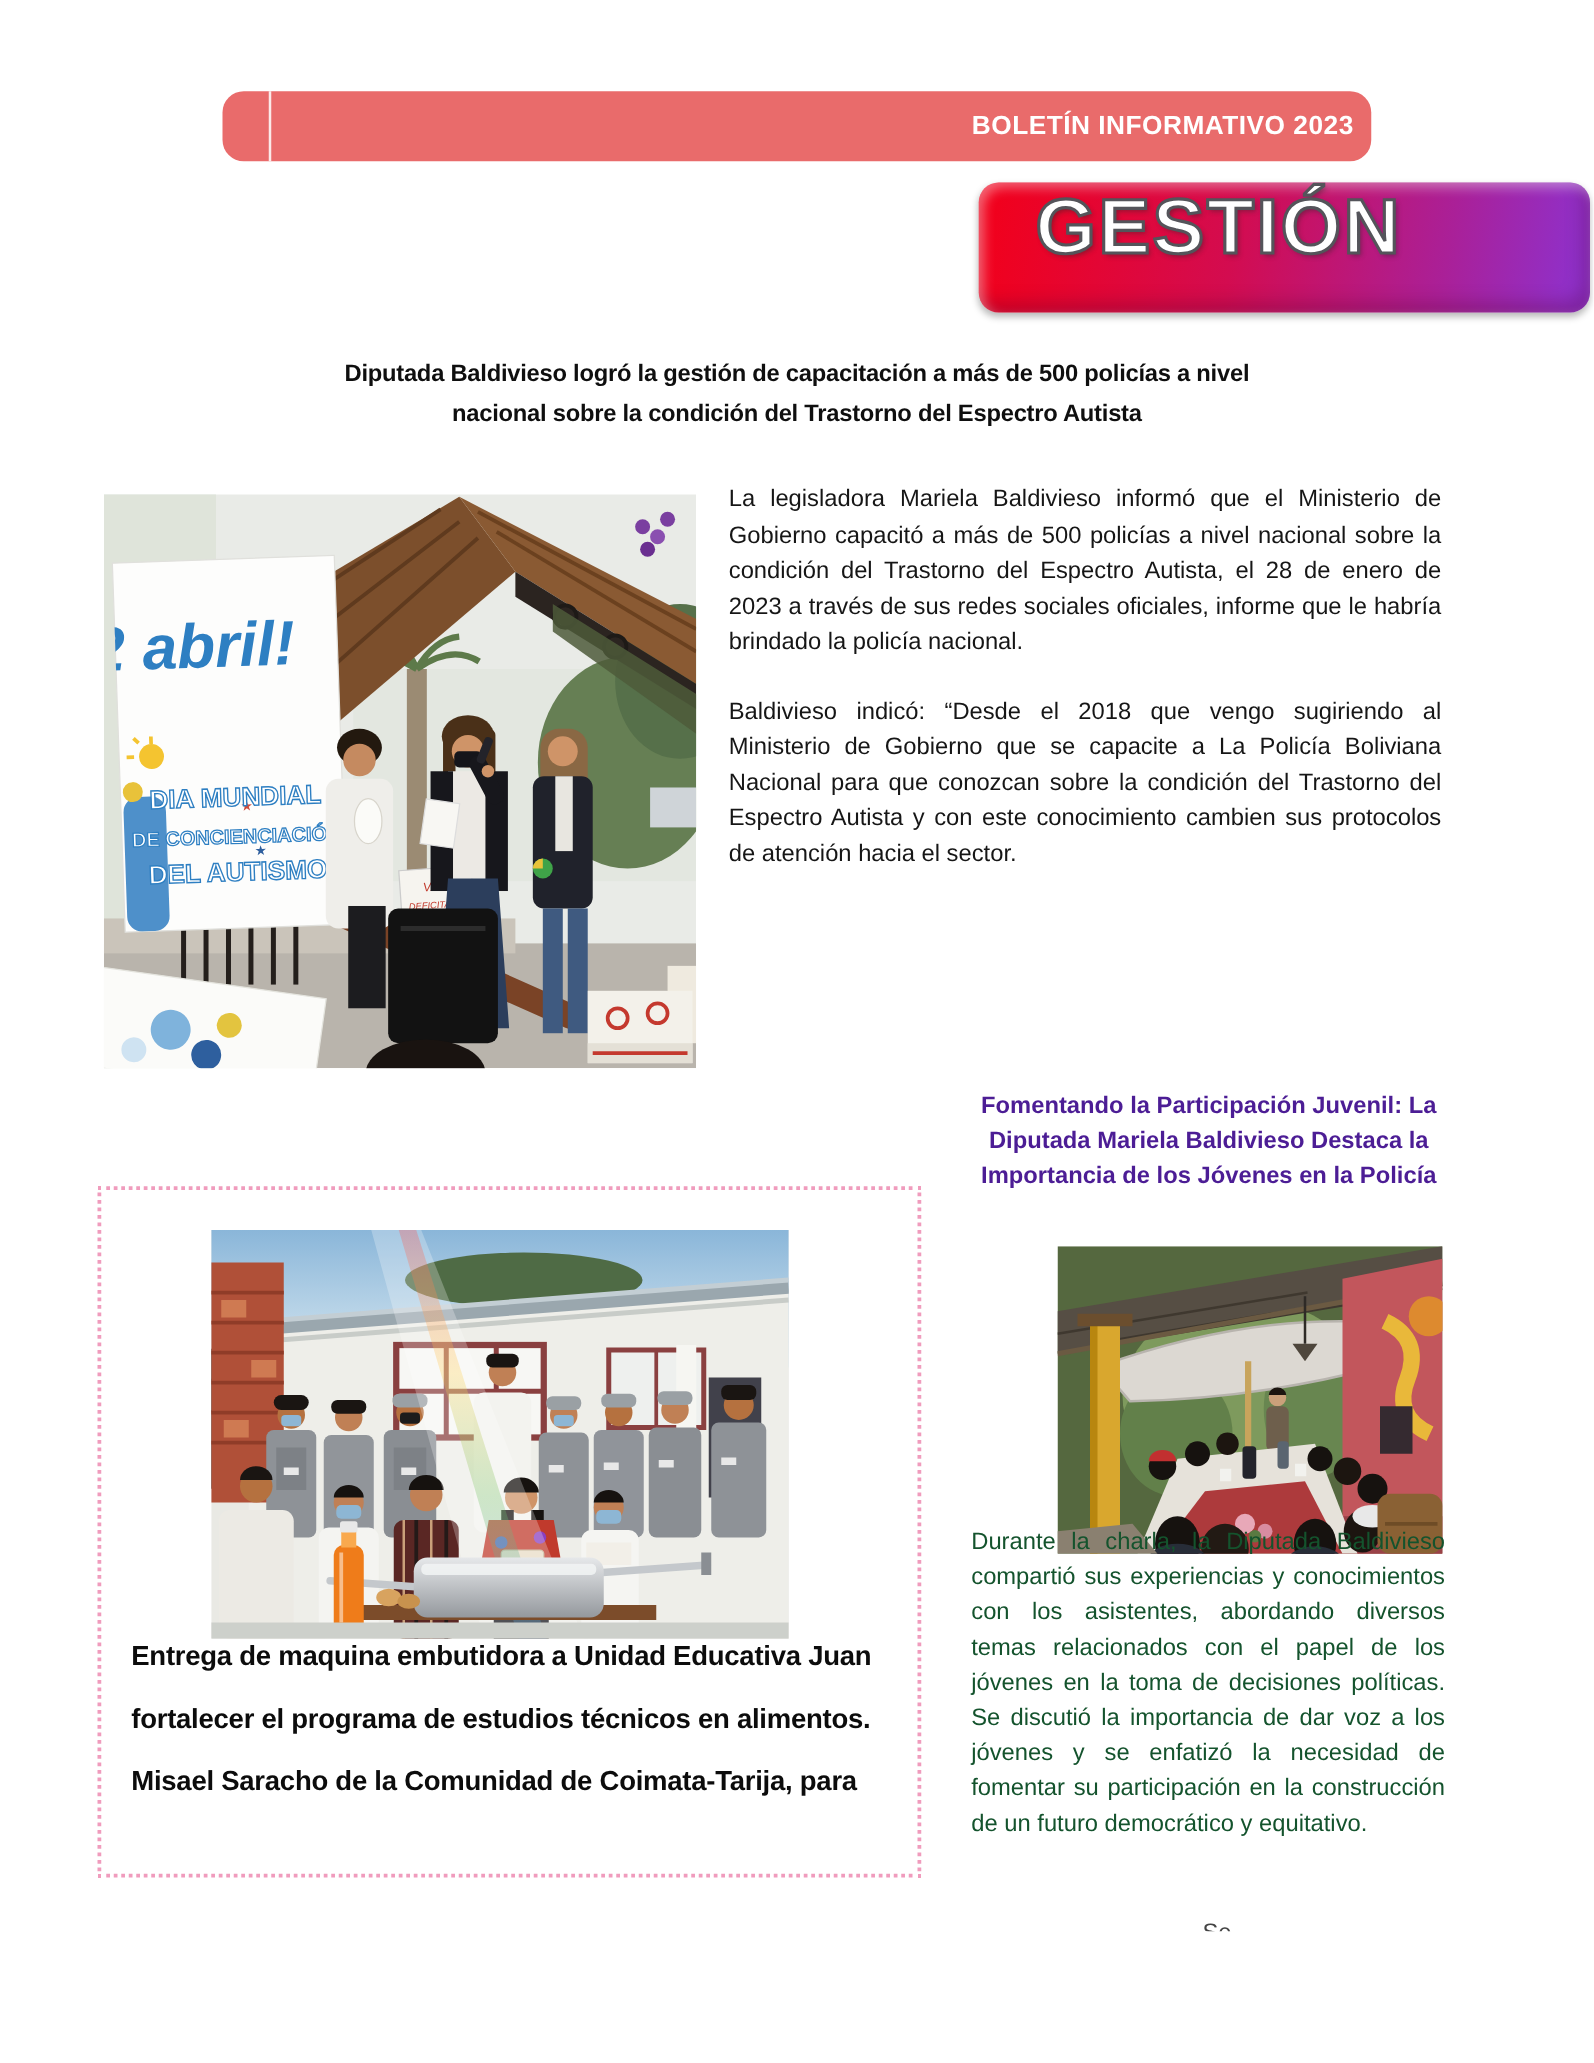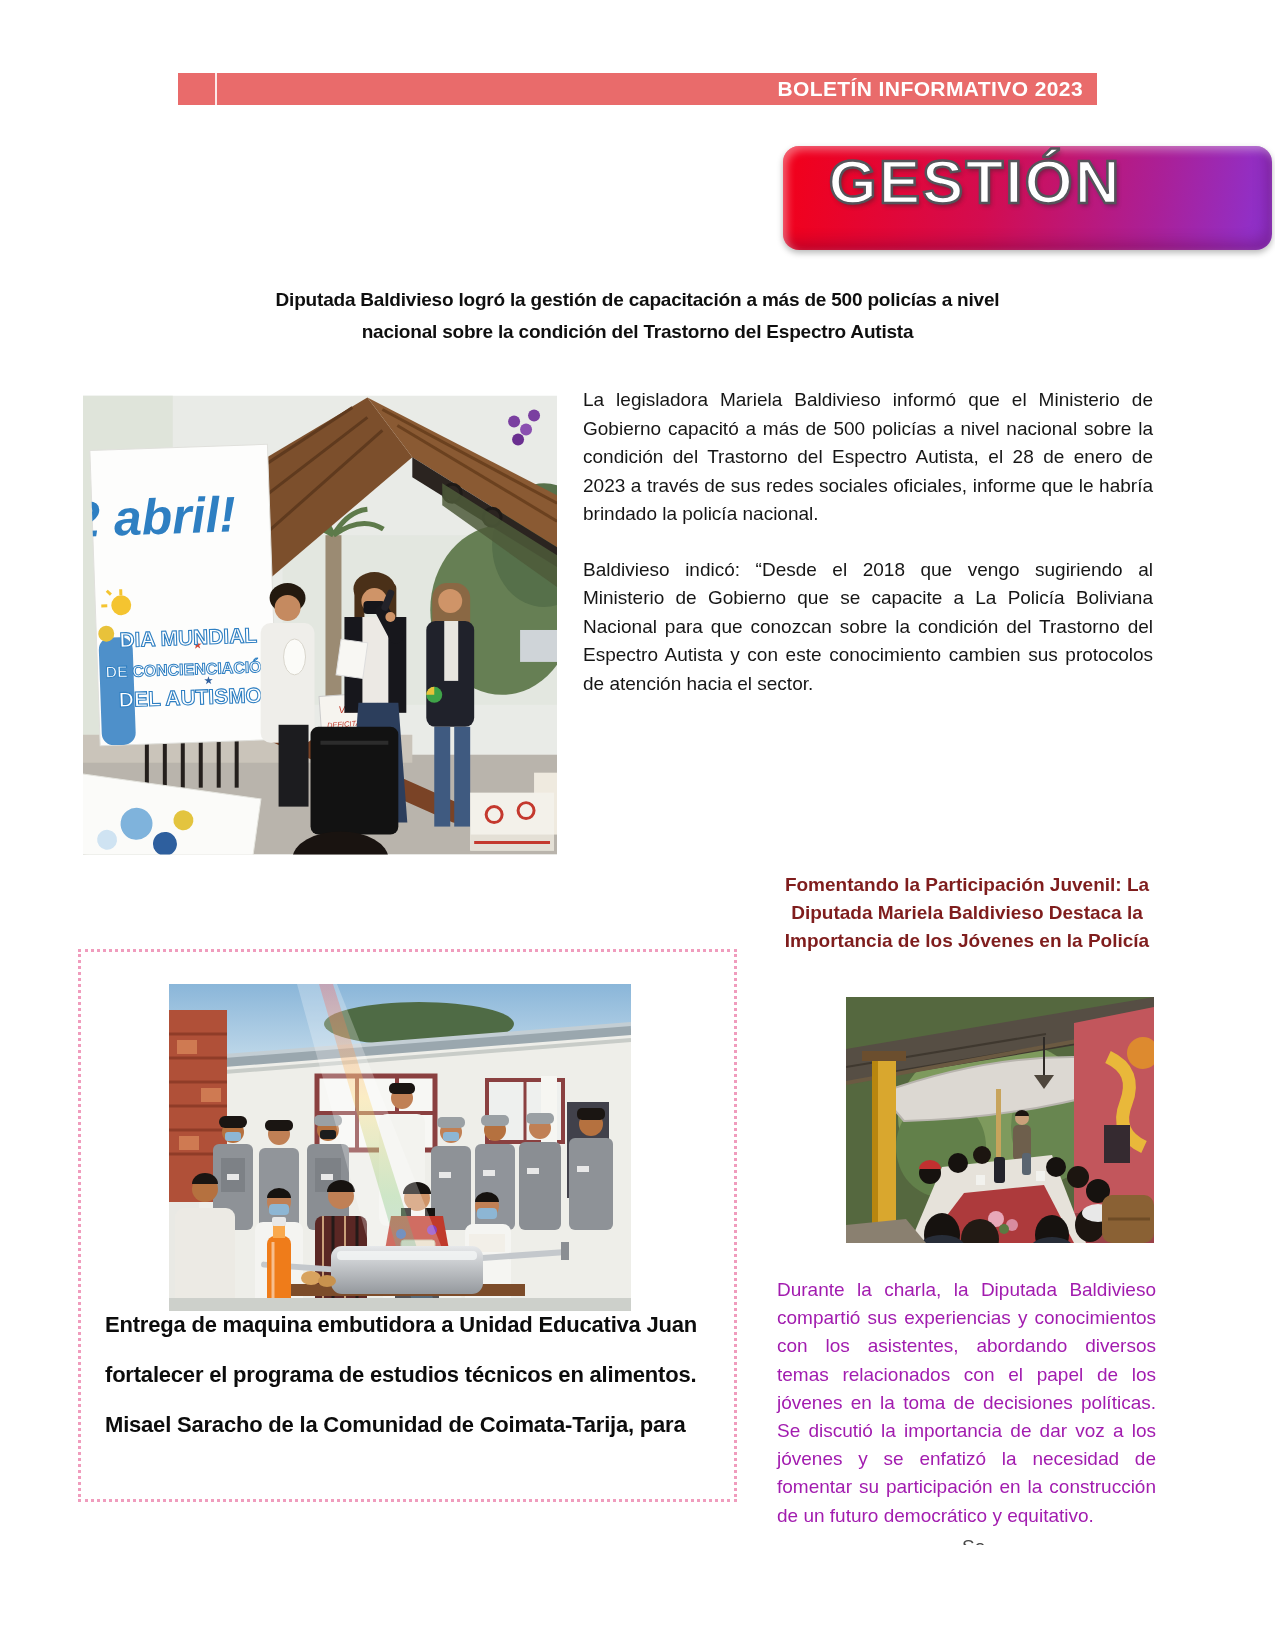--- a/index.html
+++ b/index.html
@@ -1,21 +1,21 @@
 <!DOCTYPE html>
 <html><head>
 <meta charset="utf-8">
 <style>
   html,body{margin:0;padding:0;background:#ffffff;}
   .page{position:relative;width:1275px;height:1650px;background:#ffffff;overflow:hidden;
         font-family:"Liberation Sans", sans-serif;color:#1a1a1a;}
 
   
-  .top-banner{position:absolute;left:178px;top:73px;width:919px;height:32px;background:#e96b6b;
-              display:flex;align-items:center;justify-content:flex-end;padding-right:14px;box-sizing:border-box;}
+  .top-banner{position:absolute;left:178px;top:73px;width:919px;height:56px;background:#e96b6b;
+              display:flex;align-items:center;justify-content:flex-end;padding-right:14px;box-sizing:border-box;border-radius:17px;}
   .top-banner .divider{position:absolute;left:37px;top:0;width:2px;height:100%;background:rgba(255,255,255,.85);}
   .top-banner .label{color:#ffffff;font-weight:bold;font-size:21px;letter-spacing:.4px;}
 
   
   .gestion-badge{position:absolute;left:783px;top:146px;width:489px;height:104px;border-radius:16px;
       background:linear-gradient(100deg,#f30019 0%,#d30c50 42%,#aa2098 76%,#8b33d2 100%);
       box-shadow:inset 4px 4px 9px rgba(255,255,255,.40), inset -6px -8px 14px rgba(90,0,50,.30), 0 3px 6px rgba(0,0,0,.28);
       display:flex;align-items:flex-start;justify-content:center;padding-right:105px;box-sizing:border-box;}
   .gestion-badge .label{font-size:62px;font-weight:bold;color:#ffffff;letter-spacing:2px;
       -webkit-text-stroke:2.5px #54545a;text-shadow:2px 3px 4px rgba(40,40,40,.45);}
@@ -30,24 +30,24 @@
   .article1-text p{margin:0 0 27px 0;text-align:justify;font-size:19px;line-height:28.5px;color:#161616;}
 
   
   .dotted-box{position:absolute;left:78px;top:949px;width:659px;height:553px;border:3px dotted #f09cbd;box-sizing:border-box;}
   .photo2{position:absolute;left:88px;top:32px;width:462px;height:327px;}
   .caption{position:absolute;left:24px;top:348px;width:612px;font-size:22px;font-weight:bold;
            line-height:50px;color:#0c0c0c;letter-spacing:-.2px;}
 
   
   .col-header{position:absolute;left:777px;top:871px;width:380px;text-align:center;font-weight:bold;
-              font-size:19px;line-height:28px;color:#7f1d1d;}
+              font-size:19px;line-height:28px;color:#4c1d95;}
   .photo3{position:absolute;left:846px;top:997px;width:308px;height:246px;}
-  .col-par{position:absolute;left:777px;top:1276px;width:379px;text-align:justify;font-size:19px;
-           line-height:28.2px;color:#a21caf;}
+  .col-par{position:absolute;left:777px;top:1220px;width:379px;text-align:justify;font-size:19px;
+           line-height:28.2px;color:#14532d;}
   .partial-line{position:absolute;left:962px;top:1536px;width:110px;height:9px;overflow:hidden;
                 font-size:19px;color:#444;}
 
   svg{display:block;}
 </style>
 </head>
 <body>
 
 <div class="page">
 

